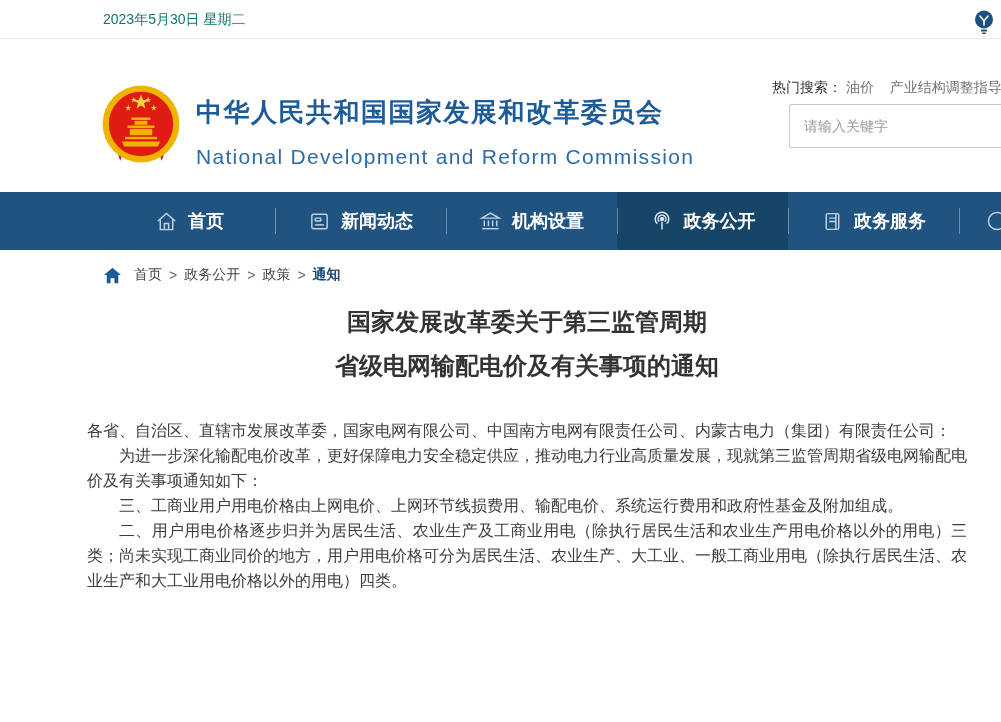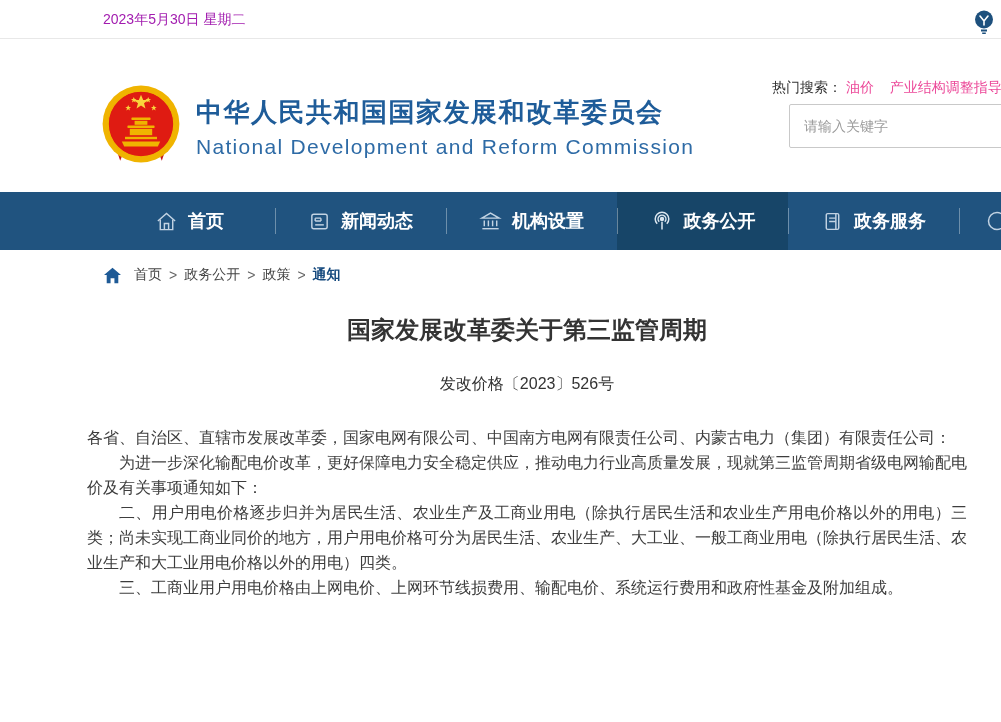--- a/index.html
+++ b/index.html
@@ -1,31 +1,31 @@
 <!DOCTYPE html>
 <html><head>
 <meta charset="utf-8">
 <style>
   html,body{margin:0;padding:0;}
   body{font-family:"Liberation Sans","DejaVu Sans",sans-serif;background:#fff;}
   .viewport{position:relative;width:1001px;height:722px;overflow:hidden;background:#fff;}
 
   
   .topbar{position:relative;height:38px;border-bottom:1px solid #e8e8e8;background:#fff;}
-  .topbar-date{position:absolute;left:103px;top:11px;font-size:14px;color:#a21caf;}
+  .topbar-date{position:absolute;left:103px;top:11px;font-size:14px;color:#0f766e;}
   .topbar-bulb{position:absolute;left:973px;top:9px;width:22px;height:26px;cursor:pointer;}
 
   
   .header{position:relative;height:153px;background:#fff;}
   .emblem{position:absolute;left:101px;top:45px;width:80px;height:80px;}
   .site-title{position:absolute;left:196px;top:53px;white-space:nowrap;}
   .site-title-cn{font-size:26px;font-weight:bold;color:#1e5c99;letter-spacing:1.5px;line-height:40px;}
-  .site-title-en{font-size:21px;color:#2e6ba6;letter-spacing:1.3px;line-height:26px;margin-top:2px;}
+  .site-title-en{font-size:21px;color:#2e6ba6;letter-spacing:1.3px;line-height:26px;margin-top:12px;}
   .hot-search{position:absolute;left:772px;top:40px;font-size:14px;color:#333;white-space:nowrap;}
-  .hot-search a{color:#ec4899;text-decoration:none;margin-right:12px;cursor:pointer;font-family:Liberation Mono, monospace;}
+  .hot-search a{color:#737373;text-decoration:none;margin-right:12px;cursor:pointer;font-family:Liberation Mono, monospace;}
   .search-box{position:absolute;left:789px;top:65px;width:290px;height:42px;border:1px solid #c9c9c9;border-radius:2px;background:#fff;}
   .search-box input{border:none;outline:none;width:100%;height:100%;box-sizing:border-box;padding:0 14px;font-size:14px;color:#333;font-family:inherit;background:transparent;}
   .search-box input::placeholder{color:#9b9b9b;}
 
   
   .nav{display:flex;height:58px;background:#20537f;padding-left:104px;}
   .nav-item{position:relative;width:171px;display:flex;align-items:center;justify-content:center;gap:10px;color:#fff;font-size:18px;font-weight:bold;cursor:pointer;flex-shrink:0;}
   .nav-item.active{background:#174568;}
   .nav-item + .nav-item::before{content:"";position:absolute;left:0;top:16px;height:26px;width:1px;background:rgba(255,255,255,.35);}
   .nav-item svg{display:block;}
@@ -33,21 +33,21 @@
 
   
   .breadcrumb{display:flex;align-items:center;margin:16px 0 0 103px;font-size:14px;color:#454545;}
   .breadcrumb .crumb{cursor:pointer;}
   .breadcrumb .sep{margin:0 7px;color:#666;}
   .breadcrumb .home-ic{margin-right:12px;display:flex;}
   .breadcrumb .last{font-weight:bold;color:#15497e;text-align:center;}
 
   
   .article{width:880px;margin-left:87px;}
-  .article-title{margin-top:24px;text-align:center;font-size:24px;font-weight:bold;color:#333;line-height:44px;}
+  .article-title{margin-top:16px;text-align:center;font-size:24px;font-weight:bold;color:#333;line-height:44px;}
   .doc-number{margin-top:22px;text-align:center;font-size:16px;color:#333;}
   .body-text{margin-top:30px;font-size:16px;line-height:25px;color:#3d3d3d;text-align:justify;}
   .body-text p{margin:0;}
   .body-text p.indent{text-indent:2em;}
 </style>
 </head>
 <body>
 
 <div class="viewport">
 
@@ -173,23 +173,23 @@
     <span class="crumb">政务公开</span>
     <span class="sep">&gt;</span>
     <span class="crumb">政策</span>
     <span class="sep">&gt;</span>
     <span class="crumb last">通知</span>
   </div>
 
   <div class="article">
     <div class="article-title">
       <div>国家发展改革委关于第三监管周期</div>
+      <div>省级电网输配电价及有关事项的通知</div>
     </div>
-    <div class="doc-number">发改价格〔2023〕526号</div>
     <div class="body-text">
       <p>各省、自治区、直辖市发展改革委，国家电网有限公司、中国南方电网有限责任公司、内蒙古电力（集团）有限责任公司：</p>
       <p class="indent">为进一步深化输配电价改革，更好保障电力安全稳定供应，推动电力行业高质量发展，现就第三监管周期省级电网输配电价及有关事项通知如下：</p>
+      <p class="indent">三、工商业用户用电价格由上网电价、上网环节线损费用、输配电价、系统运行费用和政府性基金及附加组成。</p>
       <p class="indent">二、用户用电价格逐步归并为居民生活、农业生产及工商业用电（除执行居民生活和农业生产用电价格以外的用电）三类；尚未实现工商业同价的地方，用户用电价格可分为居民生活、农业生产、大工业、一般工商业用电（除执行居民生活、农业生产和大工业用电价格以外的用电）四类。</p>
-      <p class="indent">三、工商业用户用电价格由上网电价、上网环节线损费用、输配电价、系统运行费用和政府性基金及附加组成。</p>
     </div>
   </div>
 
 </div>
 
 </body></html>

